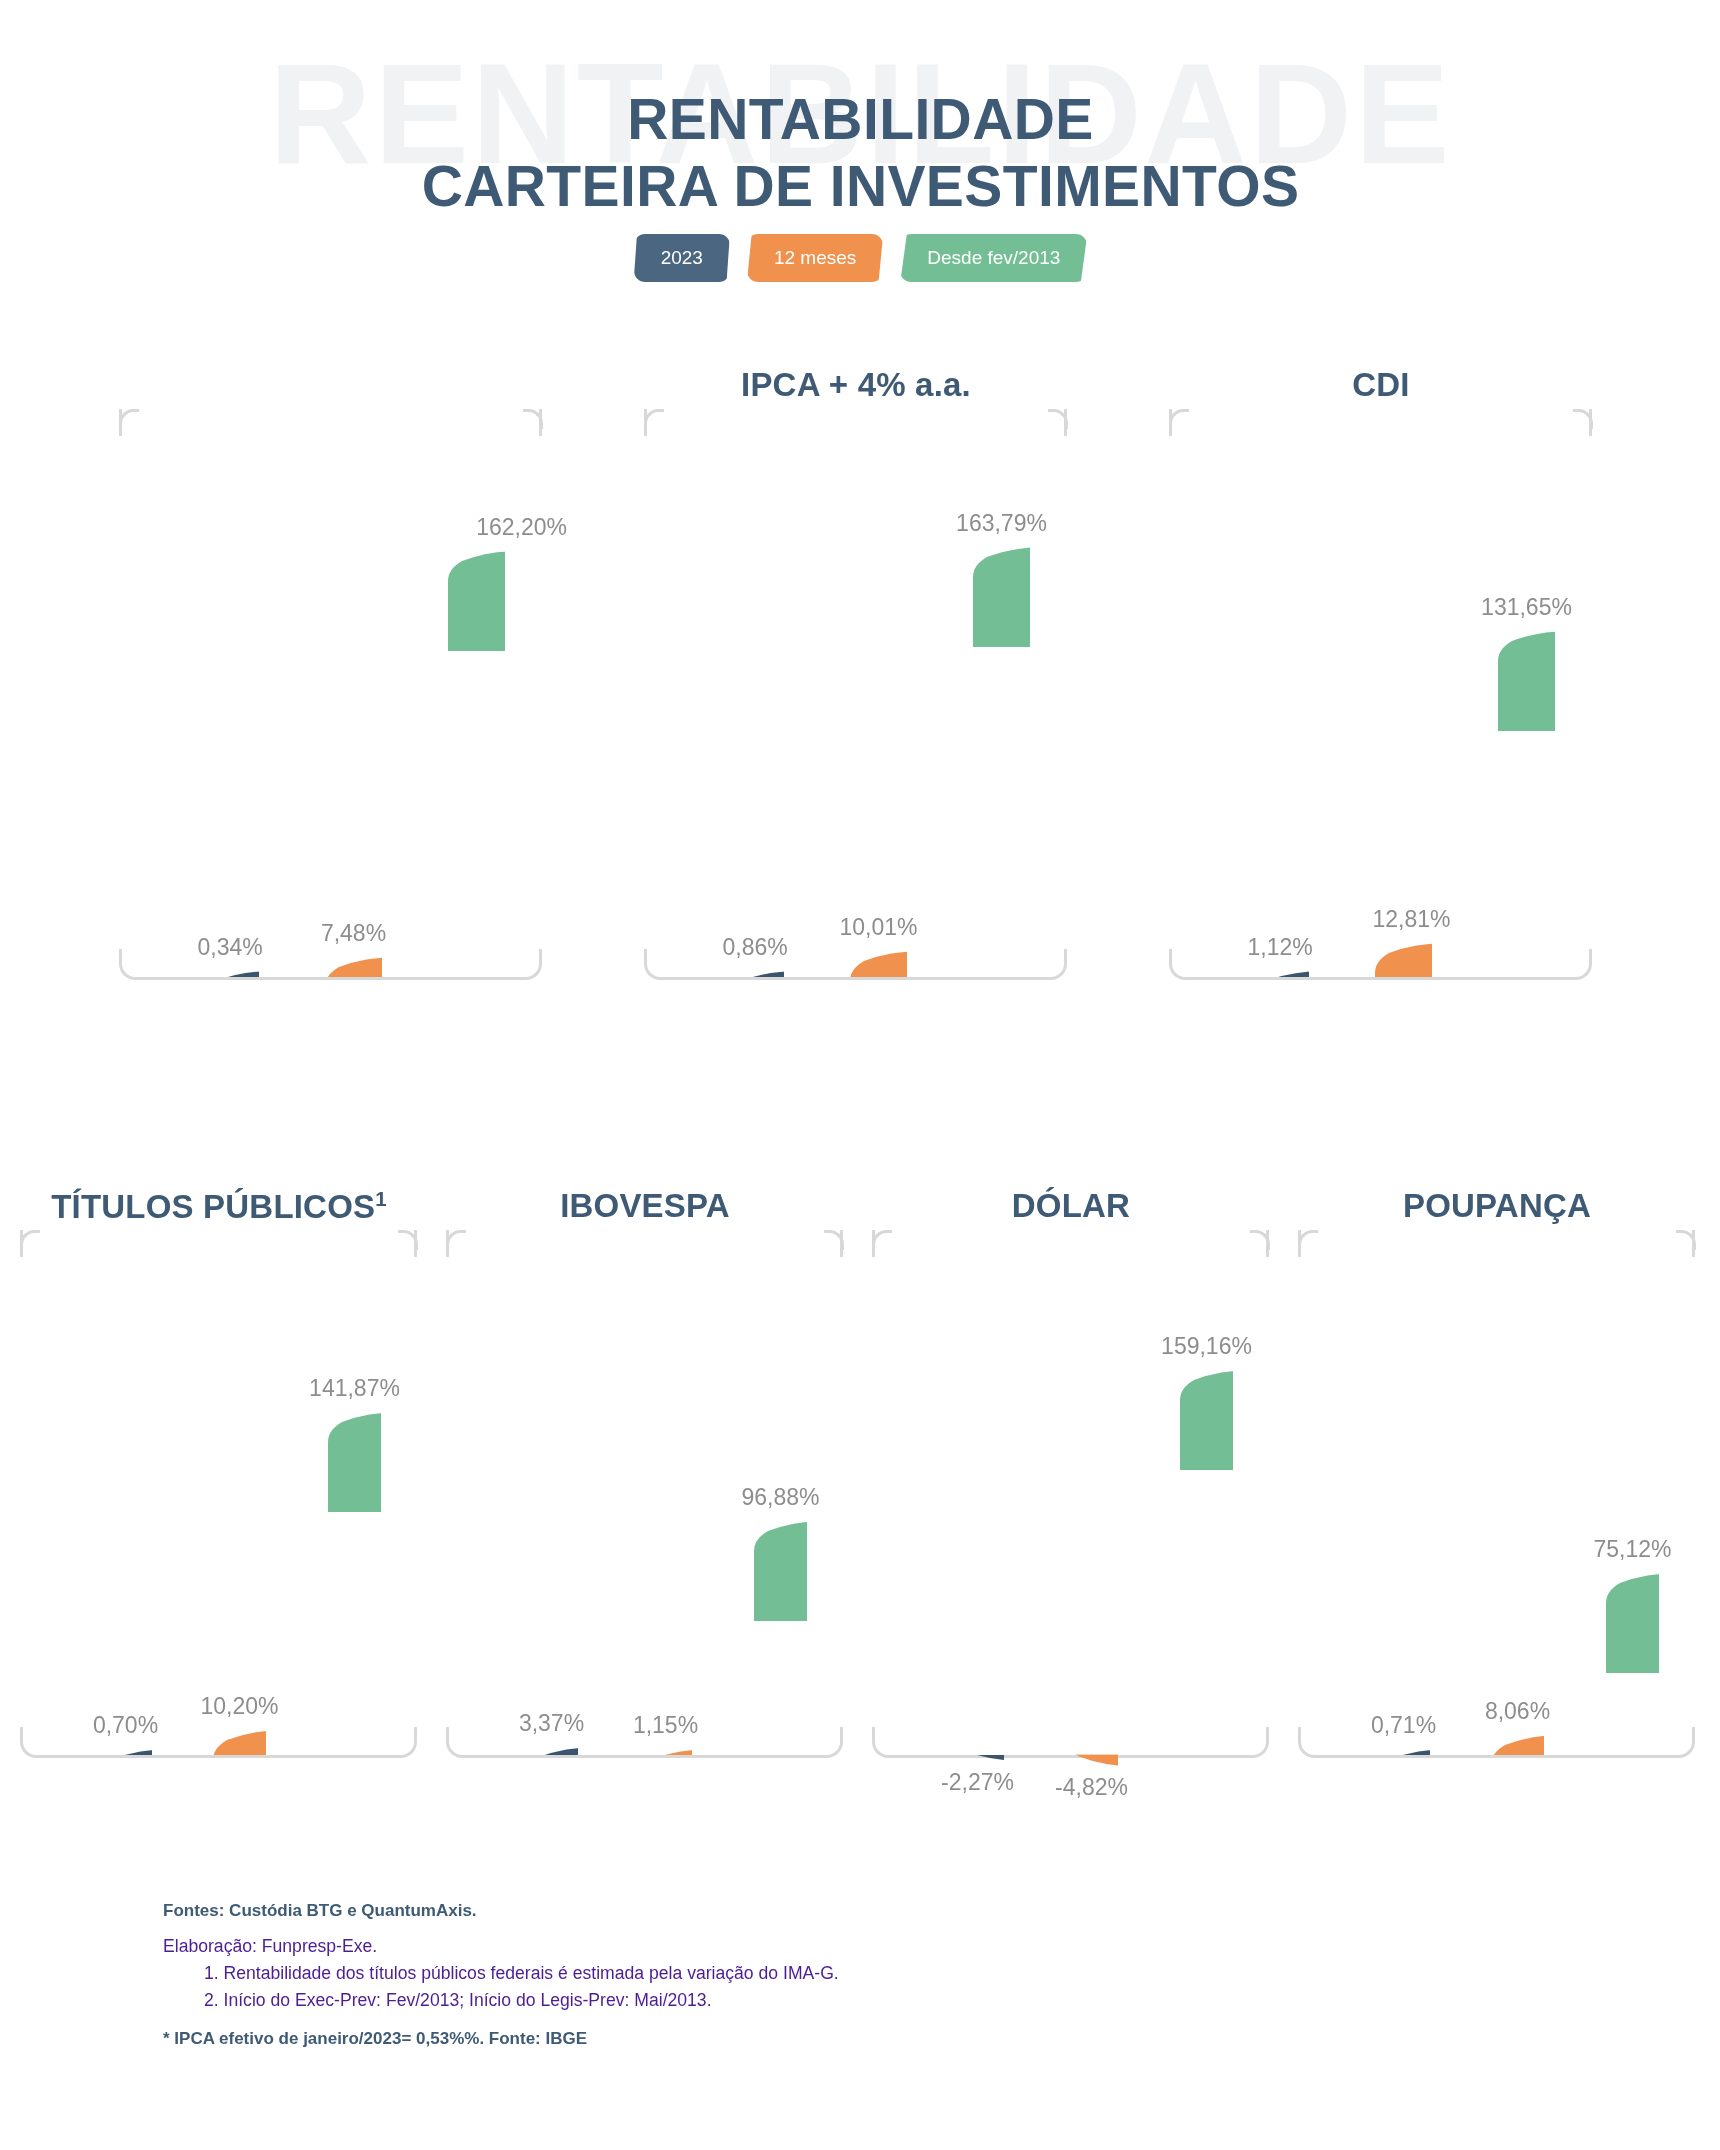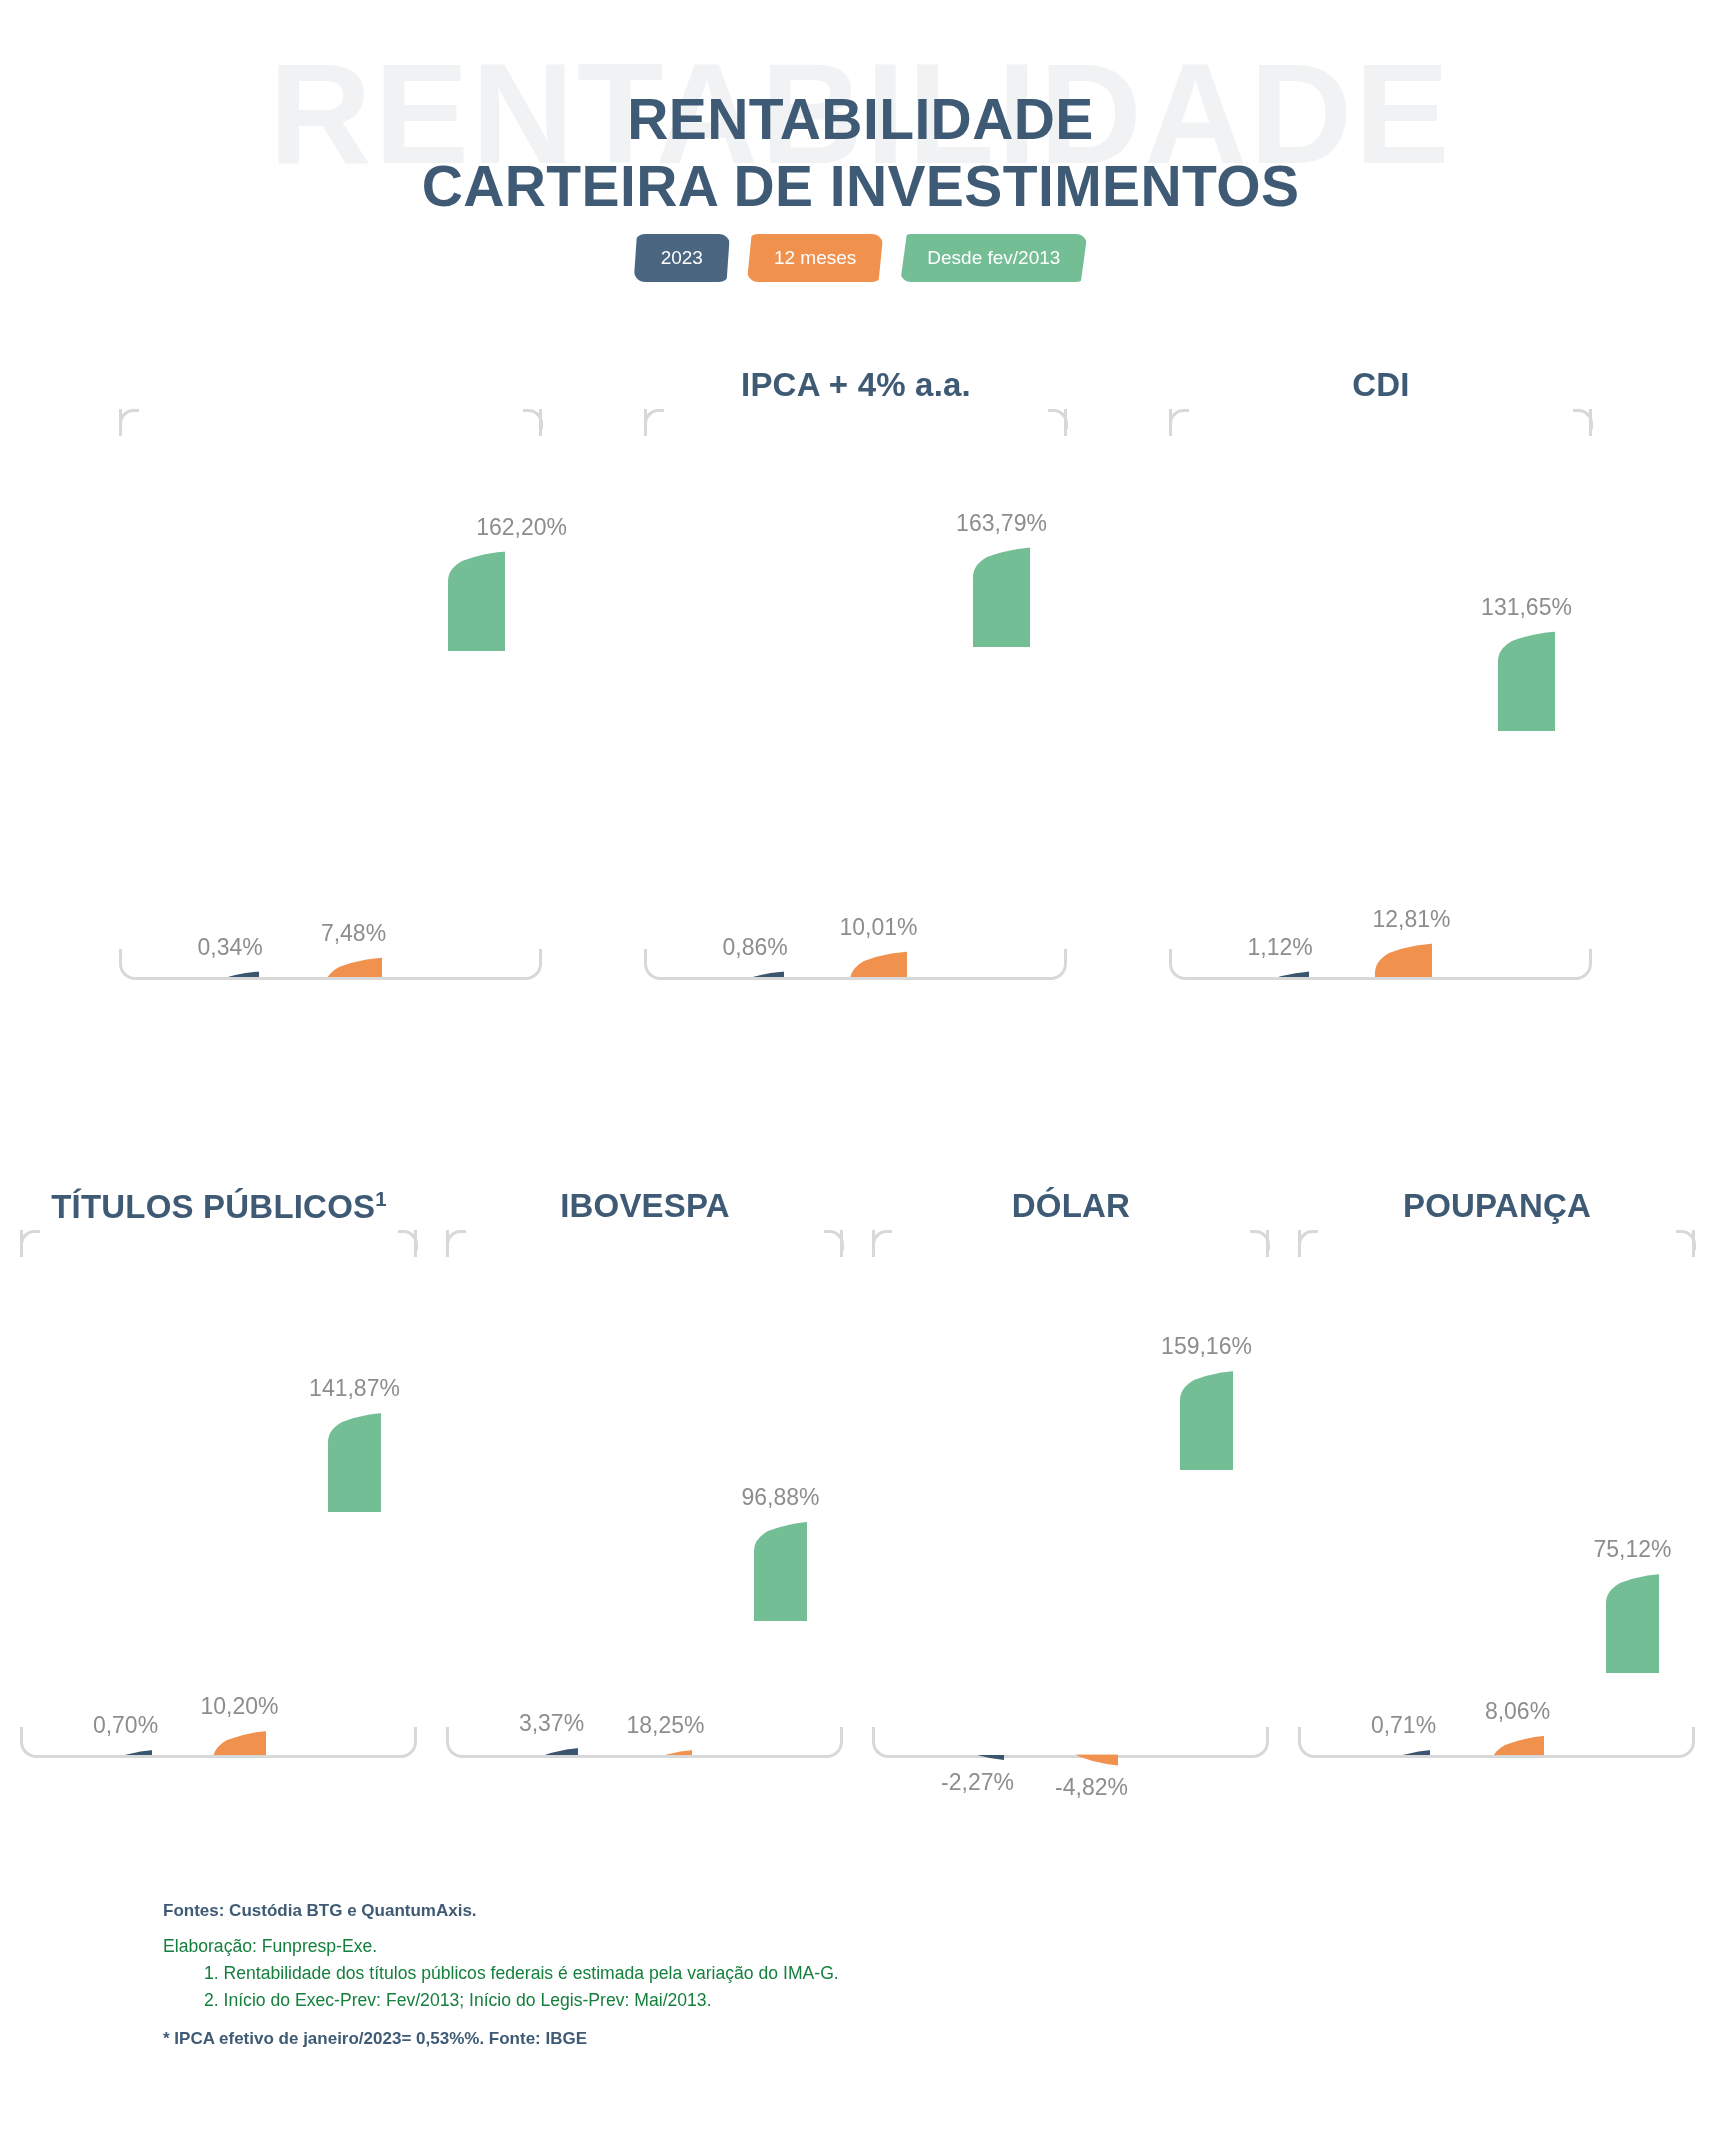--- a/index.html
+++ b/index.html
@@ -68,21 +68,21 @@
     -webkit-clip-path: path("M0,100 L0,30 Q0,18 14,10 Q40,0 72,0 Q92,0 96,6 Q100,11 100,24 L100,100 Z");
   }
   .bar-label {
     position: absolute; white-space: nowrap; color: #8d8d8d;
     font-size: 23px; font-weight: 400; text-align: center;
   }
 
   
   .footnotes { position: absolute; left: 163px; width: 1290px; }
   .fn-bold { font-size: 17px; font-weight: 700; color: #3e5a74; }
-  .fn { font-size: 17.6px; font-weight: 400; color: #15803d; }
+  .fn { font-size: 17.6px; font-weight: 400; color: #4c1d95; }
   .fn-indent { padding-left: 41px; }
 </style>
 </head>
 <body>
 
 <div class="header">
   <div class="ghost-title">RENTABILIDADE</div>
   <div class="title-block">
     <div class="title-line">RENTABILIDADE</div>
     <div class="title-line">CARTEIRA DE INVESTIMENTOS</div>
@@ -150,21 +150,21 @@
         <div class="bar" style="position: absolute; left: 311px; width: 53px; height: 343px; background: rgb(116, 190, 149); top: 225px;"></div>
         <div class="bar-label" style="width: 181px; left: 247px; top: 188px;">141,87%</div>
       </div>
       <div class="panel" style="position: absolute; left: 443px; width: 404px; height: 697px;">
         <div class="panel-title" style="top: 0px;">IBOVESPA</div>
         <div class="bracket-top" style="left: 3.4px; width: 397px; top: 43px;"></div>
         <div class="bracket-bot" style="left: 3.4px; width: 397px; top: 540px;"></div>
         <div class="bar" style="position: absolute; left: 82px; width: 53px; height: 8.1px; background: rgb(59, 85, 110); top: 560px;"></div>
         <div class="bar-label" style="width: 181px; left: 18px; top: 523px;">3,37%</div>
         <div class="bar" style="position: absolute; left: 196px; width: 53px; height: 6px; background: rgb(240, 145, 78); top: 562px;"></div>
-        <div class="bar-label" style="width: 181px; left: 132px; top: 525px;">18,25%</div>
+        <div class="bar-label" style="width: 181px; left: 132px; top: 525px;">1,15%</div>
         <div class="bar" style="position: absolute; left: 311px; width: 53px; height: 234px; background: rgb(116, 190, 149); top: 334px;"></div>
         <div class="bar-label" style="width: 181px; left: 247px; top: 297px;">96,88%</div>
       </div>
       <div class="panel" style="position: absolute; left: 869px; width: 404px; height: 697px;">
         <div class="panel-title" style="top: 0px;">DÓLAR</div>
         <div class="bracket-top" style="left: 3.4px; width: 397px; top: 43px;"></div>
         <div class="bracket-bot" style="left: 3.4px; width: 397px; top: 540px;"></div>
         <div class="bar" style="position: absolute; left: 82px; width: 53px; height: 6px; background: rgb(59, 85, 110); top: 568px; transform: scaleY(-1);"></div>
         <div class="bar-label" style="width: 181px; left: 18px; top: 582px;">-2,27%</div>
         <div class="bar" style="position: absolute; left: 196px; width: 53px; height: 11.6px; background: rgb(240, 145, 78); top: 568px; transform: scaleY(-1);"></div>

